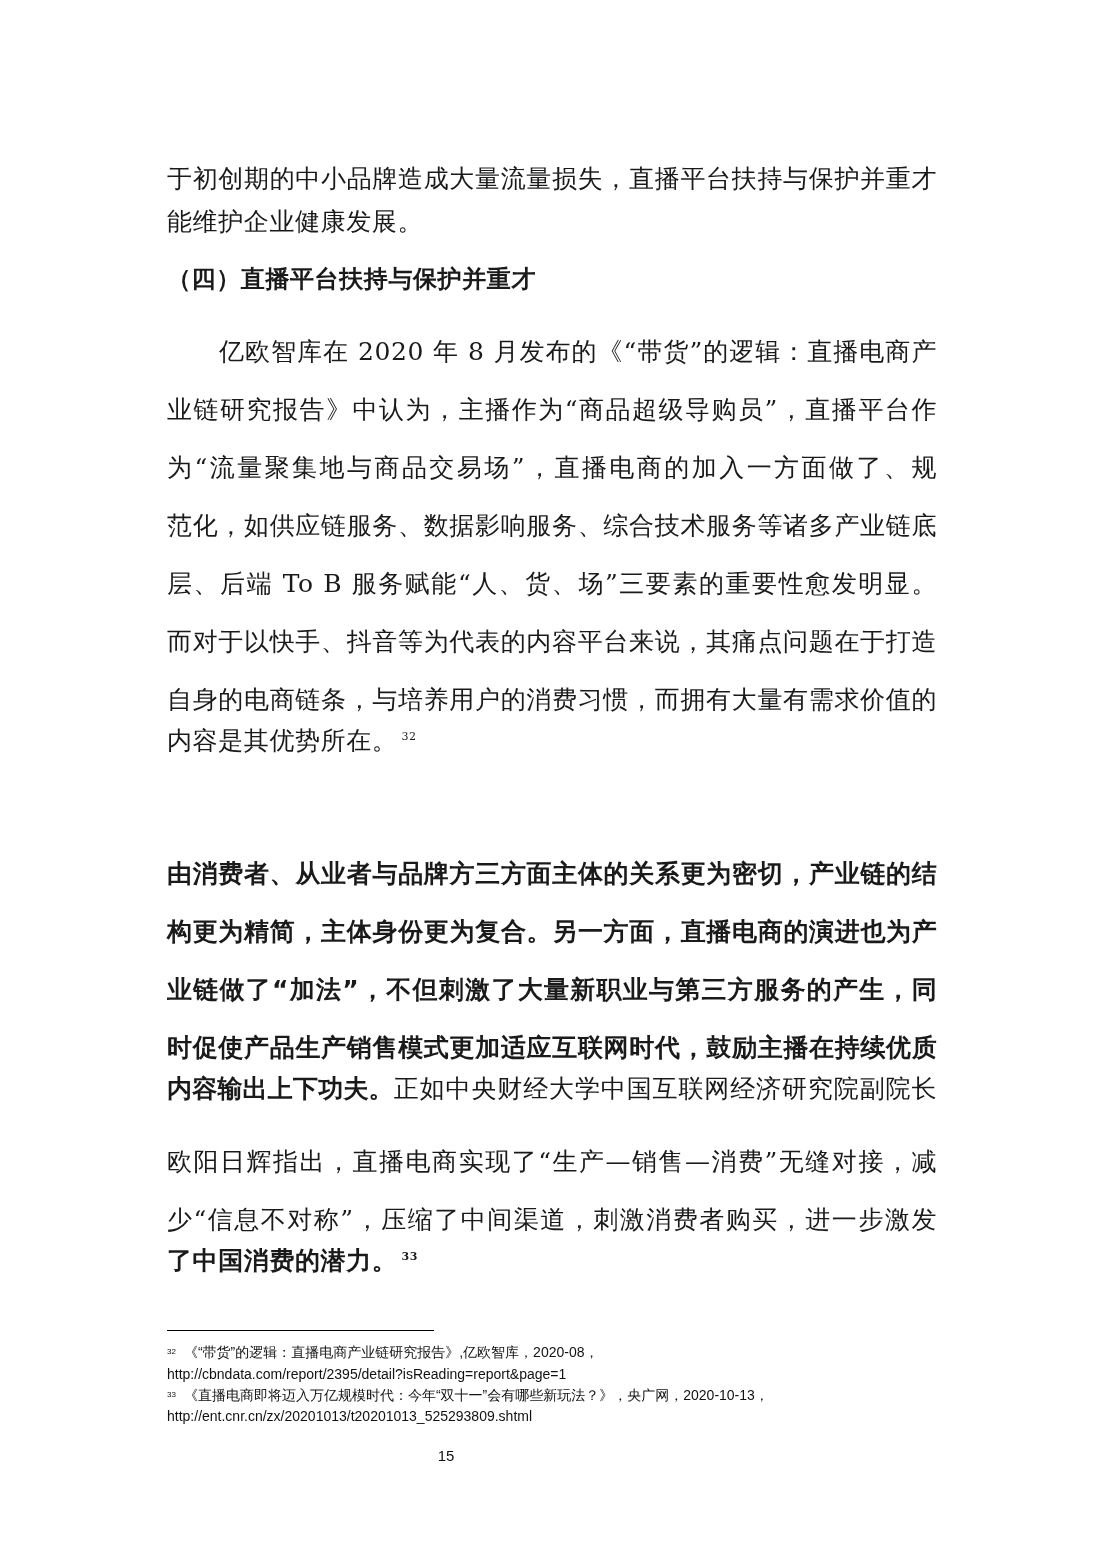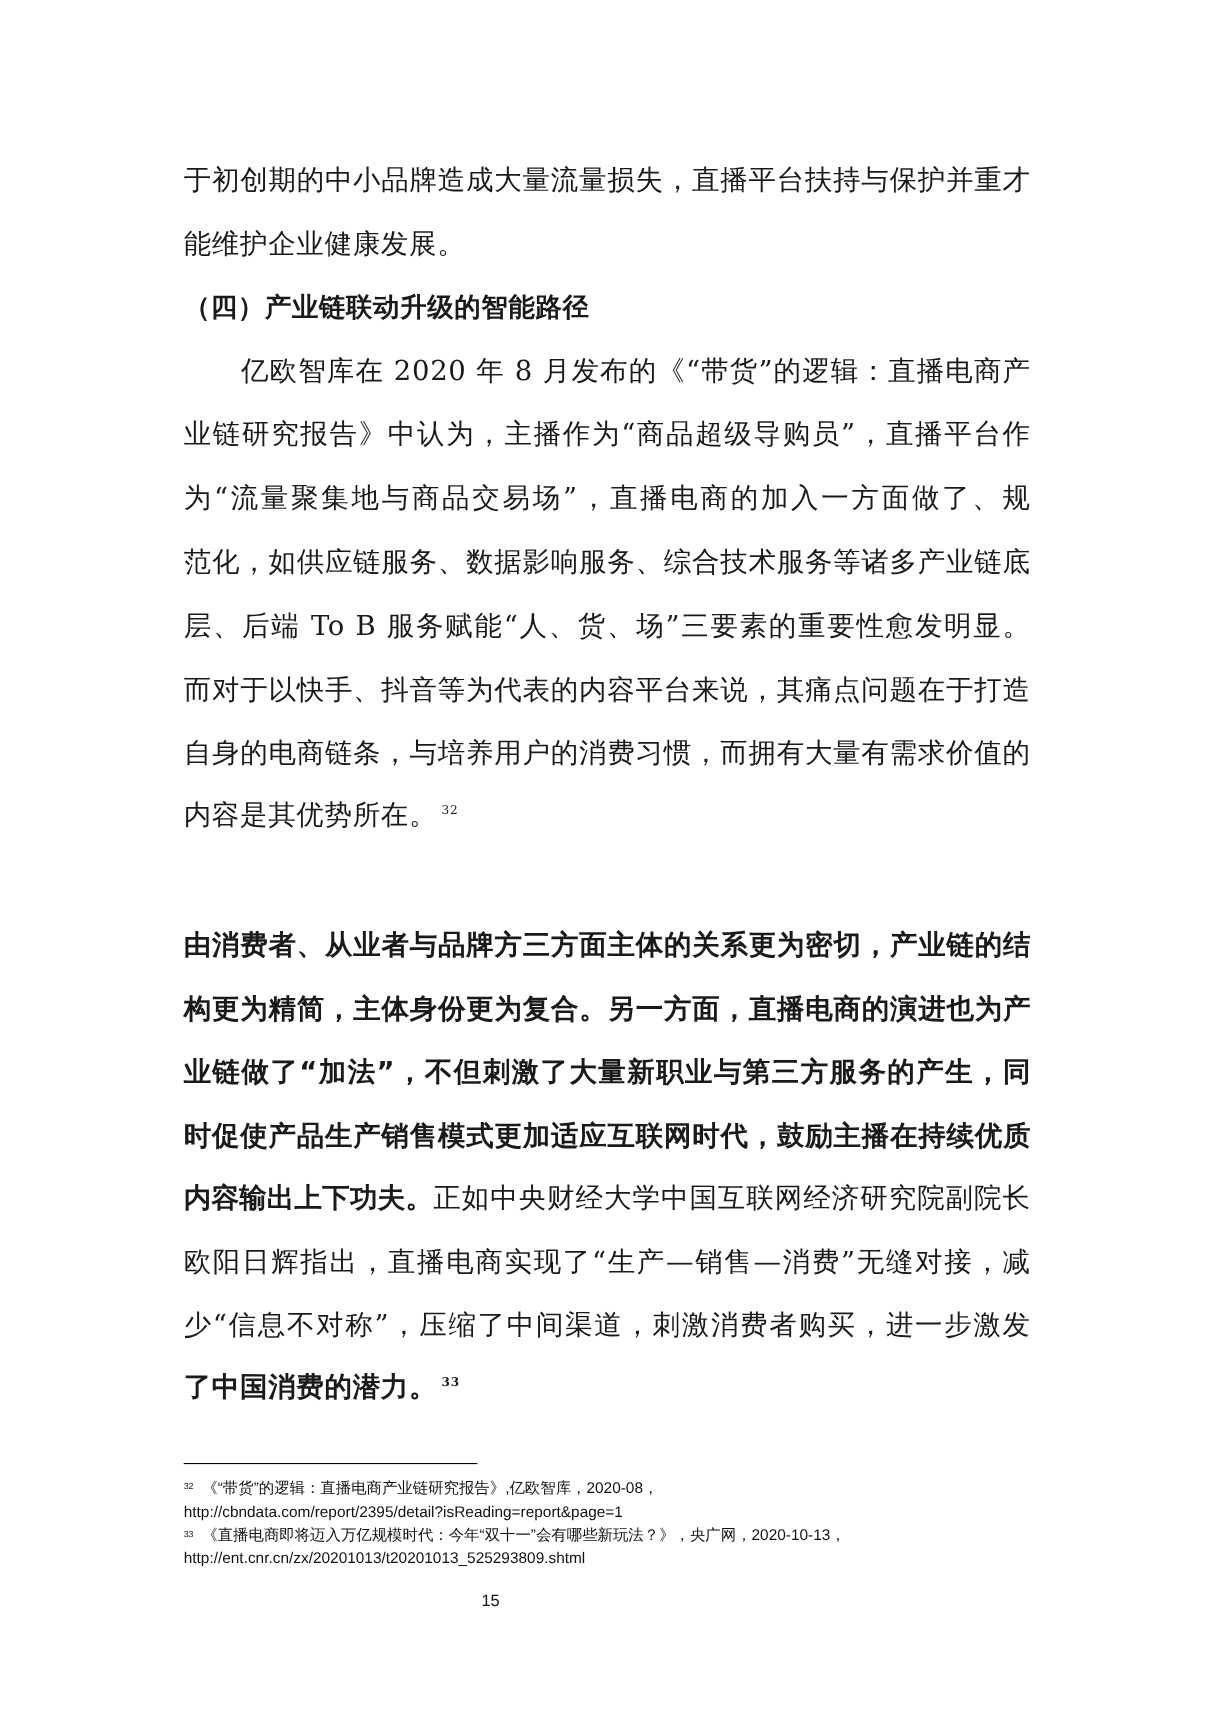--- a/index.html
+++ b/index.html
@@ -1,41 +1,41 @@
 <!DOCTYPE html>
 <html><head>
 <meta charset="utf-8">
 <style>
   html, body { margin: 0; padding: 0; background: #ffffff; }
   body { width: 1102px; height: 1559px; position: relative; overflow: hidden;
          font-family: "DejaVu Serif", "Liberation Serif", serif; color: #1a1a1a; }
   .page { position: absolute; left: 0; top: 0; width: 1102px; height: 1559px; background: #fff; }
   .line { position: absolute; left: 167px; width: 770px; font-size: 25px; line-height: 34px;
           white-space: nowrap; letter-spacing: 0.6px; }
-  .justify { text-align-last: justify; text-align: justify; }
+  .justify { text-align-last: justify; text-align: justify; margin-top: 15px; }
   .bold { font-family: "DejaVu Sans", "Liberation Sans", sans-serif; font-weight: bold; letter-spacing: 0.2px; }
   .heading { font-family: "DejaVu Sans", "Liberation Sans", sans-serif; font-weight: bold; font-size: 24px; }
   .indent { padding-left: 52px; width: 718px; }
   sup.fn { font-size: 11px; vertical-align: top; position: relative; top: -4px; margin-left: 4px; }
   .rule { position: absolute; left: 167px; top: 1330px; width: 267px; height: 1px; background: #000; }
   .foot { position: absolute; left: 167px; font-family: "Liberation Sans", "DejaVu Sans", sans-serif;
           font-size: 14px; line-height: 20px; white-space: nowrap; color: #111; }
   .foot sup { font-size: 8px; vertical-align: top; margin-right: 8px; }
   .pageno { position: absolute; left: 0; width: 892px; top: 1447px; text-align: center;
             font-family: "Liberation Sans", "DejaVu Sans", sans-serif; font-size: 15px; color: #111; }
 </style>
 </head>
 <body>
 
 <div class="page">
 
   <div class="line justify" style="top:147px;">于初创期的中小品牌造成大量流量损失，直播平台扶持与保护并重才</div>
   <div class="line" style="top:205px;">能维护企业健康发展。</div>
 
-  <div class="line heading" style="top:262px;">（四）产业链联动升级的智能路径</div>
+  <div class="line heading" style="top:262px;">（四）直播平台扶持与保护并重才</div>
 
   <div class="line justify indent" style="top:320px;">亿欧智库在 2020 年 8 月发布的《“带货”的逻辑：直播电商产</div>
   <div class="line justify" style="top:378px;">业链研究报告》中认为，主播作为“商品超级导购员”，直播平台作</div>
   <div class="line justify" style="top:436px;">为“流量聚集地与商品交易场”，直播电商的加入一方面做了、规</div>
   <div class="line justify" style="top:494px;">范化，如供应链服务、数据影响服务、综合技术服务等诸多产业链底</div>
   <div class="line justify" style="top:552px;">层、后端 To B 服务赋能“人、货、场”三要素的重要性愈发明显。</div>
   <div class="line justify" style="top:610px;">而对于以快手、抖音等为代表的内容平台来说，其痛点问题在于打造</div>
   <div class="line justify" style="top:668px;">自身的电商链条，与培养用户的消费习惯，而拥有大量有需求价值的</div>
   <div class="line" style="top:724px;">
     <span>内容是其优势所在。</span><sup class="fn">32</sup>

